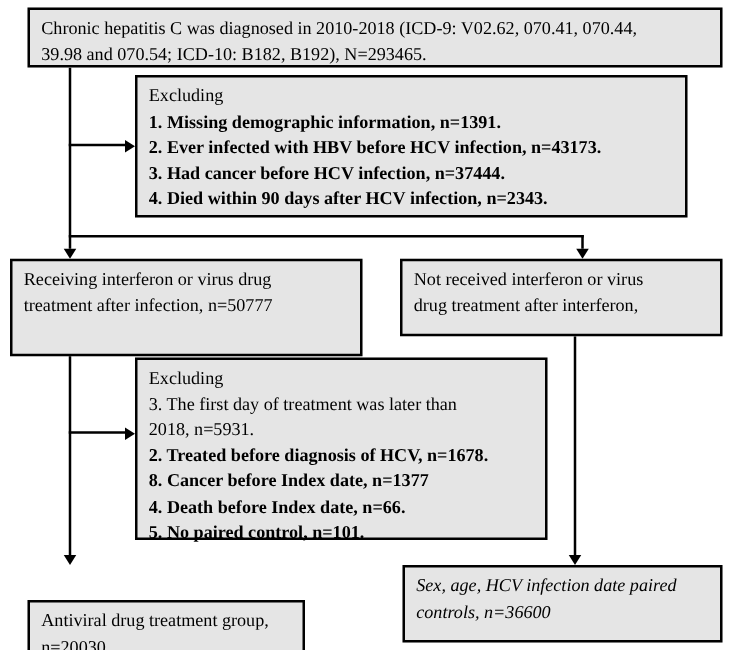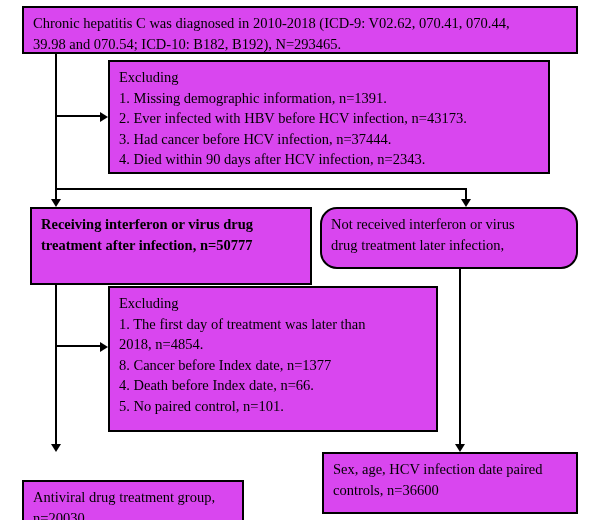--- a/index.html
+++ b/index.html
@@ -17,45 +17,45 @@
   #flow {
     position: relative;
     width: 600px;
     height: 520px;
   }
 
   .box {
     position: absolute;
     box-sizing: border-box;
     border: 2px solid #000;
-    background: #d946ef;
+    background: #e5e5e5;
     font-size: 14.5px;
     line-height: 1.42;
     z-index: 3;
   }
   .box .inner {
     padding: 5px 7px 5px 9px;
   }
 
   
   #box-top        { left: 22px;  top: 6px;   width: 556px; height: 48px; }
   #box-excl1      { left: 108px; top: 60px;  width: 442px; height: 114px; }
-  #box-treat      { left: 30px;  top: 207px; width: 282px; height: 78px; font-weight: bold; }
-  #box-notreat    { left: 320px; top: 207px; width: 258px; height: 62px; border-radius: 17px; }
+  #box-treat      { left: 8px;  top: 207px; width: 282px; height: 78px; }
+  #box-notreat    { left: 320px; top: 207px; width: 258px; height: 62px; }
   #box-excl2      { left: 108px; top: 286px; width: 330px; height: 146px; }
   #box-antiviral  { left: 22px;  top: 452px; width: 222px; height: 62px; margin-top: 28px; }
-  #box-controls   { left: 322px; top: 452px; width: 256px; height: 62px; }
+  #box-controls   { left: 322px; top: 452px; width: 256px; height: 62px; font-style: italic; }
 
   
   .just {
     text-align: justify;
     text-align-last: left;
   }
 
-  .list-line { white-space: nowrap; }
+  .list-line { white-space: nowrap; font-weight: bold; }
 
   
   .vline {
     position: absolute;
     width: 2px;
     background: #000;
     z-index: 1;
   }
   .hline {
     position: absolute;
@@ -124,29 +124,30 @@
   <div class="box" id="box-treat">
     <div class="inner">
       <div class="just">Receiving interferon or virus drug</div>
       <div class="lastline">treatment after infection, n=50777</div>
     </div>
   </div>
 
   <div class="box" id="box-notreat">
     <div class="inner">
       <div class="just">Not received interferon or virus</div>
-      <div class="just">drug treatment later infection,</div>
+      <div class="just">drug treatment after interferon,</div>
     </div>
   </div>
 
   <div class="box" id="box-excl2">
     <div class="inner">
       <div>Excluding</div>
-      <div class="just">1. The first day of treatment was later than</div>
-      <div class="lastline">2018, n=4854.</div>
+      <div class="just">3. The first day of treatment was later than</div>
+      <div class="lastline">2018, n=5931.</div>
+      <div class="list-line">2. Treated before diagnosis of HCV, n=1678.</div>
       <div class="list-line">8. Cancer before Index date, n=1377</div>
       <div class="list-line">4. Death before Index date, n=66.</div>
       <div class="list-line">5. No paired control, n=101.</div>
     </div>
   </div>
 
   <div class="box" id="box-antiviral">
     <div class="inner">
       <div class="just">Antiviral drug treatment group,</div>
       <div class="lastline">n=20030</div>

